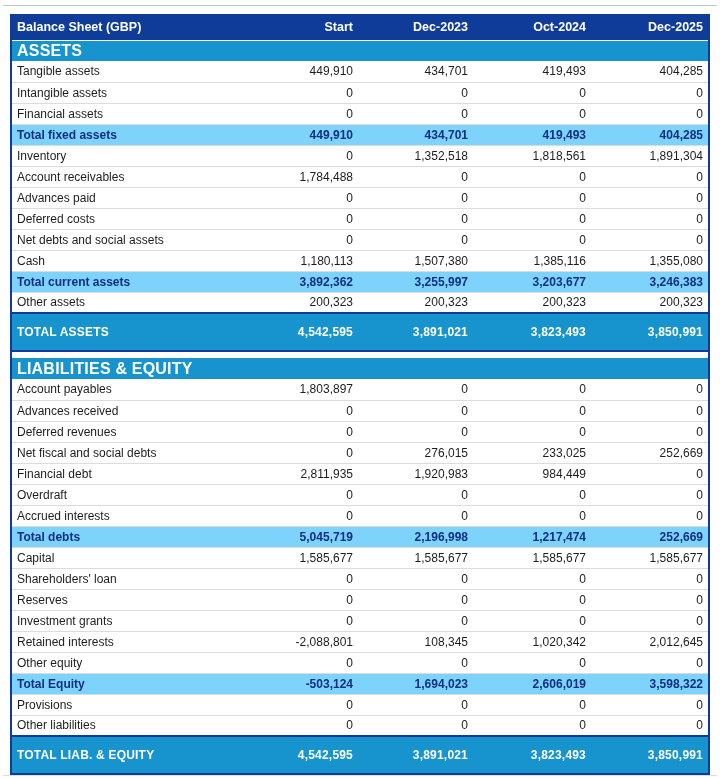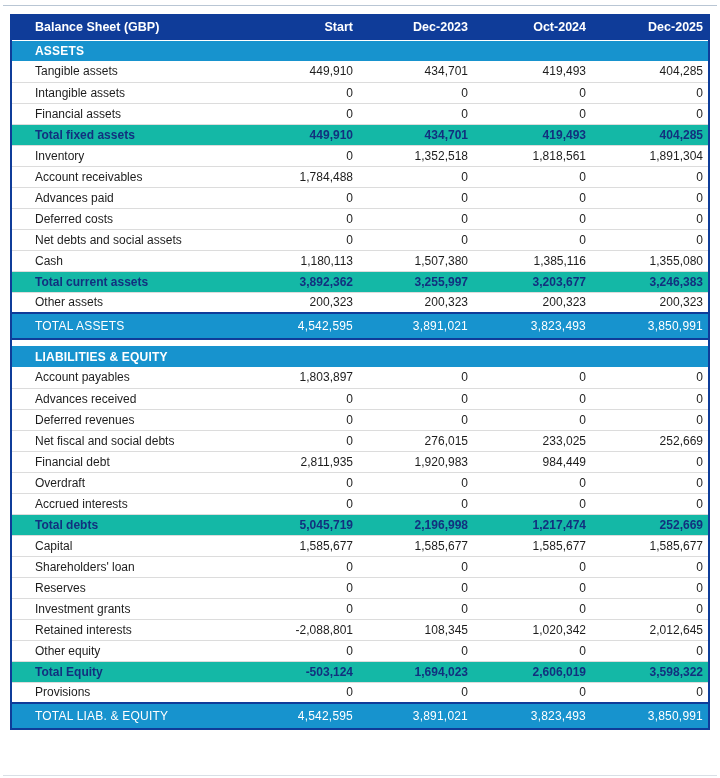--- a/index.html
+++ b/index.html
@@ -22,40 +22,40 @@
     border-right:2px solid var(--navy);
     border-bottom:2px solid var(--navy);
     font-size:12px;
   }
   col.c-label{width:232px;}
   col.c-n1{width:115px;}
   col.c-n2{width:115px;}
   col.c-n3{width:118px;}
   col.c-n4{width:118px;}
   th,td{overflow:hidden;white-space:nowrap;vertical-align:middle;}
-  .label{text-align:left;padding-left:23px;}
+  .label{text-align:left;padding-left:5px;}
   .num{text-align:right;padding-right:5px;}
   thead th{
     background:var(--navy);color:#ffffff;font-weight:bold;font-size:12.5px;
     height:26px;border-bottom:1px solid #ffffff;
   }
   tr.section td{
-    background:var(--band);color:#ffffff;font-weight:bold;font-size:12px;
+    background:var(--band);color:#ffffff;font-weight:bold;font-size:16px;
     height:21px;letter-spacing:.2px;
   }
   tr.data td{
     background:#ffffff;color:var(--text);height:21px;
     border-bottom:1px solid var(--row-border);
   }
   tr.bold td{
-    background:#14b8a6;color:var(--bold-navy);font-weight:bold;height:21px;
+    background:#7dd3fc;color:var(--bold-navy);font-weight:bold;height:21px;
     border-bottom:1px solid var(--row-border);
   }
   tr.grand td{
-    background:var(--band);color:#ffffff;font-weight:normal;height:26px;
+    background:var(--band);color:#ffffff;font-weight:bold;height:38px;
     border-top:2px solid var(--navy);border-bottom:2px solid var(--navy);
     letter-spacing:.2px;
   }
   tr.gap td{background:#ffffff;height:7px;border-bottom:none;}
 </style>
 </head>
 <body>
 
 <div class="page">
   <div class="rule-top"></div>
@@ -291,20 +291,27 @@
     <td class="num">2,606,019</td>
     <td class="num">3,598,322</td>
   </tr>
         <tr class="data">
     <td class="label">Provisions</td>
     <td class="num">0</td>
     <td class="num">0</td>
     <td class="num">0</td>
     <td class="num">0</td>
   </tr>
+        <tr class="data">
+    <td class="label">Other liabilities</td>
+    <td class="num">0</td>
+    <td class="num">0</td>
+    <td class="num">0</td>
+    <td class="num">0</td>
+  </tr>
         <tr class="grand">
     <td class="label">TOTAL LIAB. &amp; EQUITY</td>
     <td class="num">4,542,595</td>
     <td class="num">3,891,021</td>
     <td class="num">3,823,493</td>
     <td class="num">3,850,991</td>
   </tr>
       </tbody>
   </table>
 

